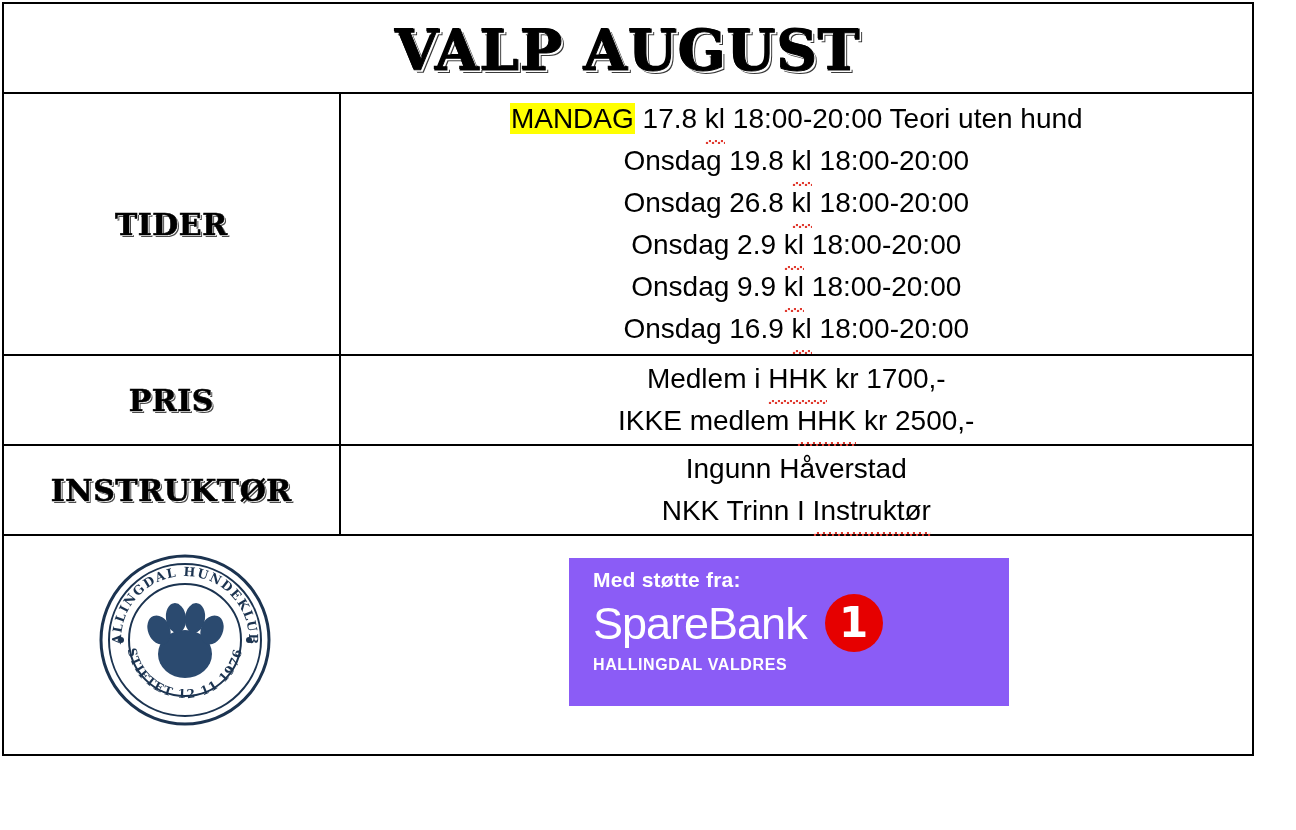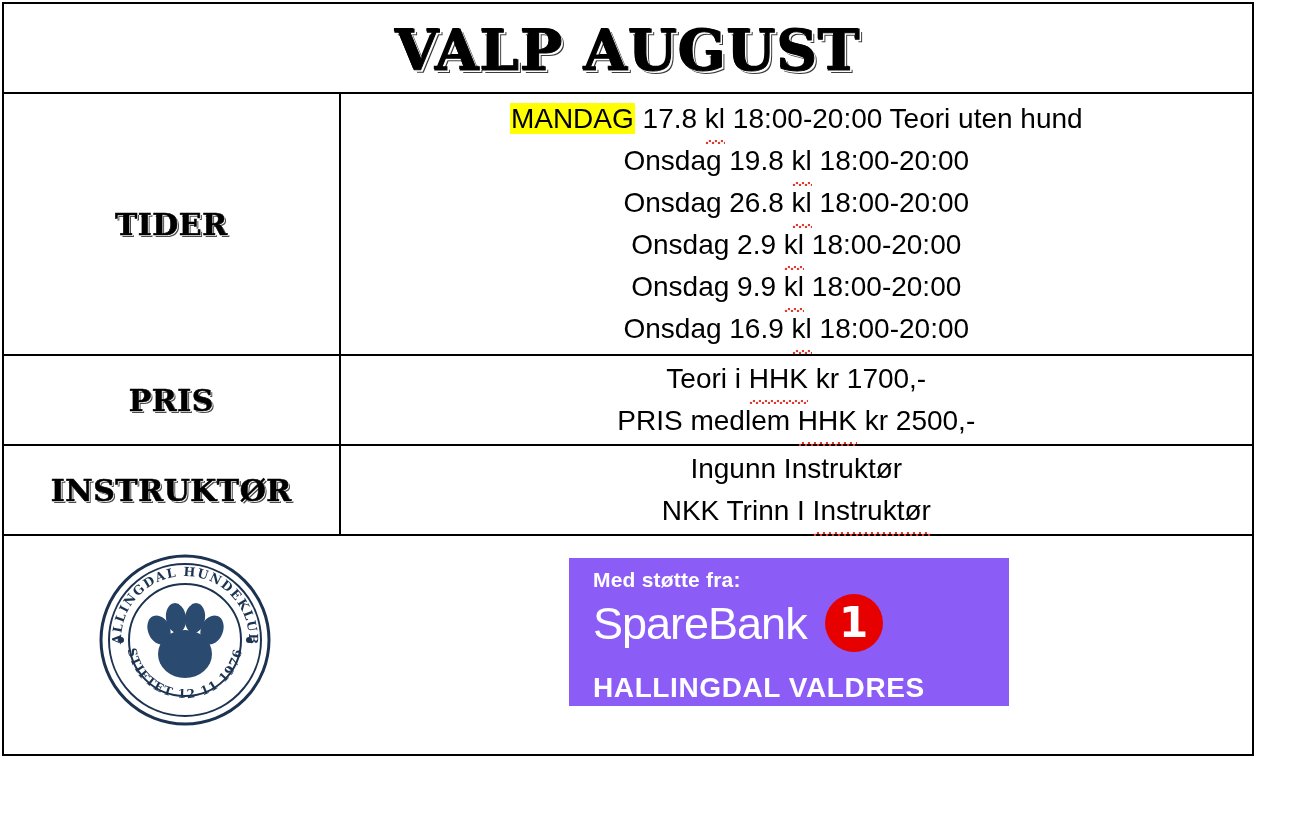--- a/index.html
+++ b/index.html
@@ -180,24 +180,24 @@
     margin-left: 18px;
     display: flex;
     align-items: center;
     justify-content: center;
     font-size: 42px;
     font-weight: bold;
     font-family: "DejaVu Sans", sans-serif;
     line-height: 1;
   }
   .sponsor-bottom {
-    font-size: 28px;
+    font-size: 16px;
     font-weight: bold;
     letter-spacing: 0.6px;
-    margin-top: 20px;
+    margin-top: 4px;
   }
 </style>
 </head>
 <body>
 
 <div class="page">
 
   <table class="doc-table">
     <colgroup>
       <col style="width:336px">
@@ -237,35 +237,35 @@
         </td>
       </tr>
 
 
       <tr class="row-pris">
         <td class="label-cell">
           <span class="label-text">PRIS</span>
         </td>
         <td class="value-cell">
           <div class="line">
-            <span>Teori i </span><span class="sq">HHK</span><span> kr 1700,-</span>
-          </div>
-          <div class="line">
-            <span>PRIS medlem </span><span class="sq">HHK</span><span> kr 2500,-</span>
+            <span>Medlem i </span><span class="sq">HHK</span><span> kr 1700,-</span>
+          </div>
+          <div class="line">
+            <span>IKKE medlem </span><span class="sq">HHK</span><span> kr 2500,-</span>
           </div>
         </td>
       </tr>
 
       <tr class="row-instr">
         <td class="label-cell">
           <span class="label-text">INSTRUKTØR</span>
         </td>
         <td class="value-cell">
           <div class="line">
-            <span>Ingunn Instruktør</span>
+            <span>Ingunn Håverstad</span>
           </div>
           <div class="line">
             <span>NKK Trinn I </span><span class="sq">Instruktør</span>
           </div>
         </td>
       </tr>
 
       <tr>
         <td class="footer-cell" colspan="2">
           <div class="footer-inner">

